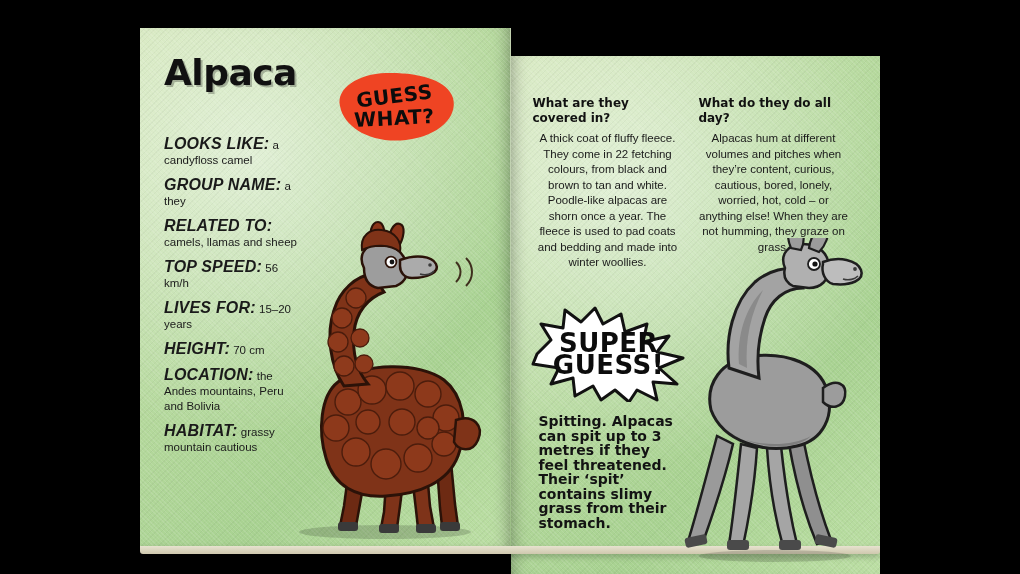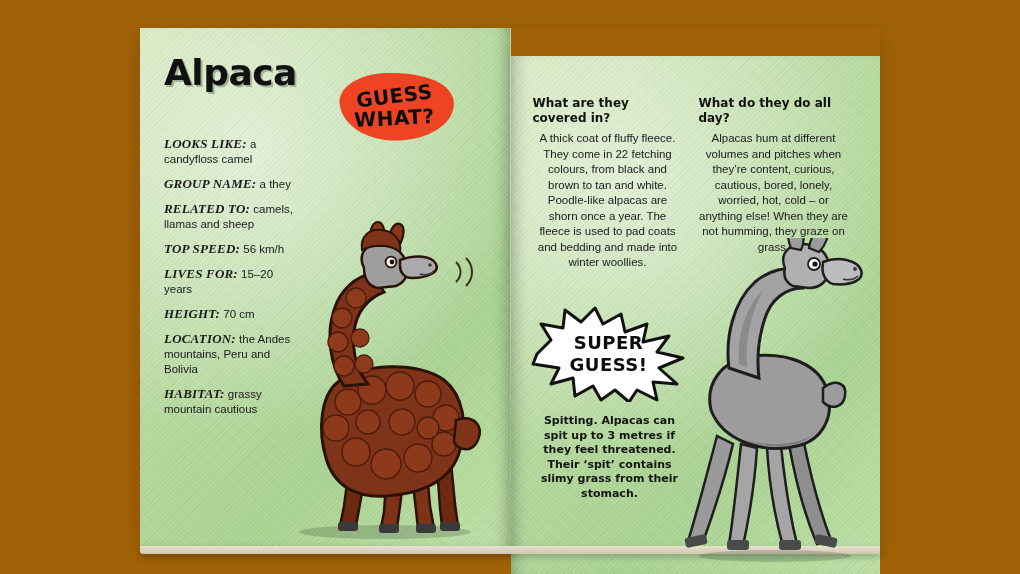--- a/index.html
+++ b/index.html
@@ -9,21 +9,21 @@
     width: 1020px;
     height: 574px;
     overflow: hidden;
     font-family: "Liberation Sans", sans-serif;
   }
 
   #page {
     position: relative;
     width: 1020px;
     height: 574px;
-    background: #a16207;
+    background: #000000;
   }
 
   
   .book {
     position: absolute;
     left: 140px;
     top: 28px;
     width: 740px;
     height: 518px;
     display: flex;
@@ -109,24 +109,24 @@
     top: 108px;
     width: 136px;
     font-size: 11.5px;
     line-height: 15px;
     color: #1a1a1a;
   }
   .fact {
     margin-bottom: 9px;
   }
   .fact .k {
-    font-family: Liberation Serif, serif;
+    font-family: Liberation Sans, sans-serif;
     font-weight: bold;
     font-style: italic;
-    font-size: 13px;
+    font-size: 16px;
     letter-spacing: 0.2px;
     text-transform: uppercase;
   }
   .fact .v { }
 
   
   .guess-blob {
     position: absolute;
     left: 190px;
     top: 42px;
@@ -200,36 +200,35 @@
   .star-text {
     position: absolute;
     left: 0; top: 0;
     width: 160px; height: 96px;
     display: flex;
     flex-direction: column;
     justify-content: center;
     align-items: center;
     font-family: "DejaVu Sans", sans-serif;
     font-weight: bold;
-    font-size: 18px;
+    font-size: 26px;
     line-height: 22px;
     color: #0c0c0c;
     letter-spacing: 0.5px;
   }
   .star-text .l2 { align-self: center; }
 
   .super-body {
     position: absolute;
     left: 28px;
     top: 358px;
     width: 142px;
-    text-align: center;
-    font-family: "DejaVu Sans", sans-serif;
-    font-weight: bold;
-    font-size: 11px;
+    font-family: "DejaVu Sans", sans-serif;
+    font-weight: bold;
+    font-size: 14px;
     line-height: 14.5px;
     color: #131313;
   }
 
   
   .alpaca-art {
     position: absolute;
     left: 120px;
     top: 178px;
     width: 250px;

